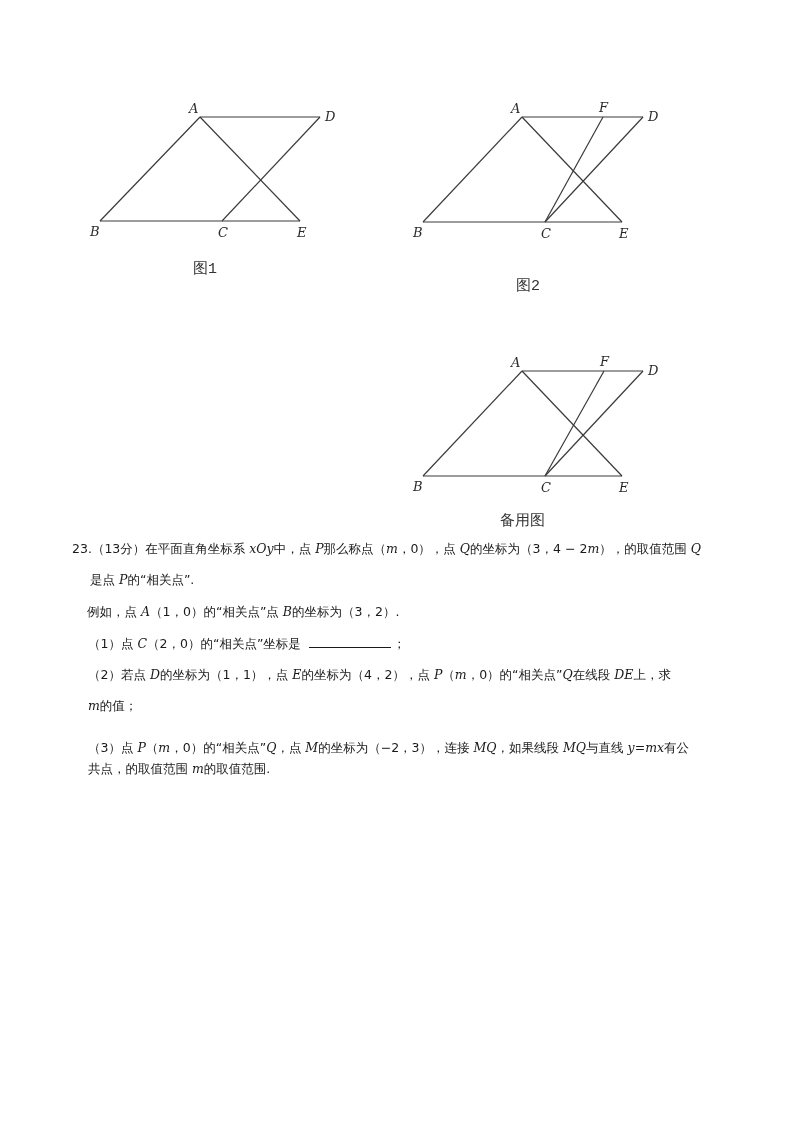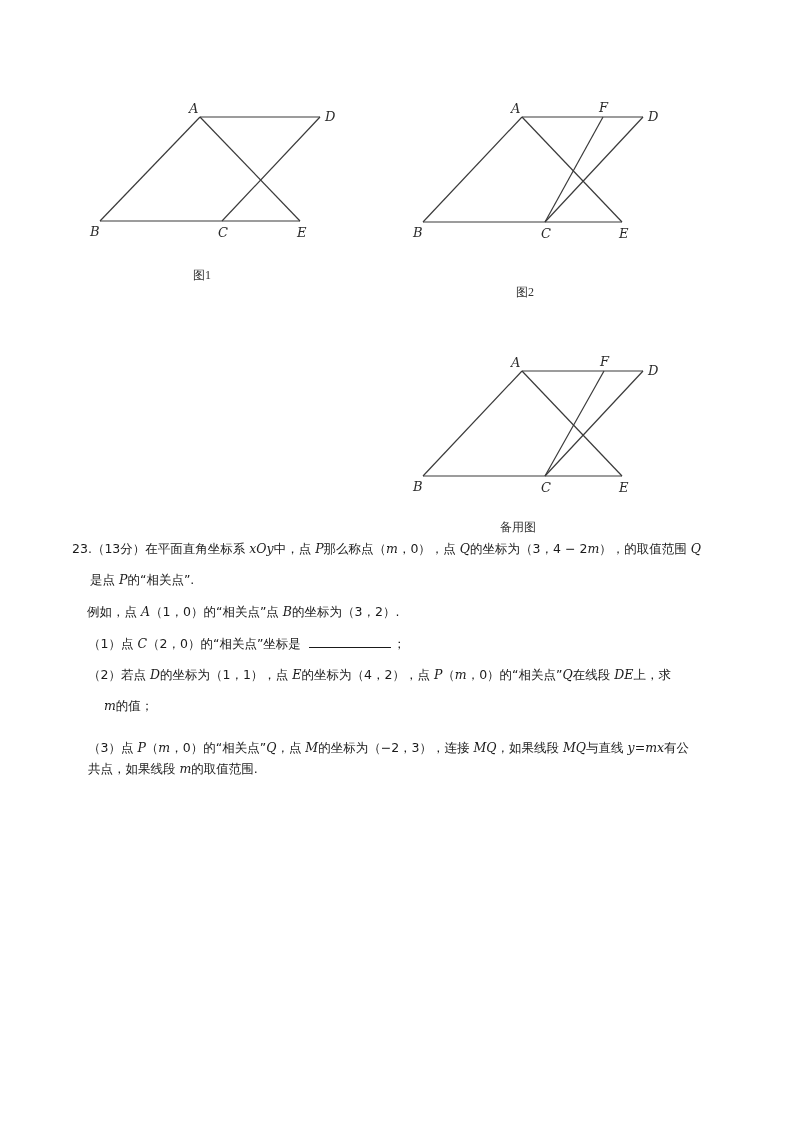--- a/index.html
+++ b/index.html
@@ -3,21 +3,21 @@
 <meta charset="utf-8">
 <style>
   html, body { margin: 0; padding: 0; background: #ffffff; }
   body { width: 794px; height: 1123px; position: relative; overflow: hidden;
          font-family: "DejaVu Sans", "Liberation Sans", sans-serif; color: #1a1a1a; }
   .fig { position: absolute; left: 0; top: 0; }
   .fig svg { display: block; }
   .txt { position: absolute; font-size: 12.5px; line-height: 16px; white-space: nowrap; color: #1a1a1a; }
   .it { font-family: "DejaVu Serif", "Liberation Serif", serif; font-style: italic; }
   .blank { display: inline-block; width: 82px; border-bottom: 1px solid #1a1a1a; height: 12px; margin: 0 2px 0 8px; vertical-align: baseline; }
-  .cap { position: absolute; font-size: 12px; color: #333; font-family: Liberation Serif, serif; margin-top: 8px; }
+  .cap { position: absolute; font-size: 15px; color: #333; font-family: Liberation Mono, monospace; }
   svg text { font-family: "DejaVu Serif", "Liberation Serif", serif; font-style: italic; font-size: 13px; fill: #2a2a2a; }
 </style>
 </head>
 <body>
 
 <div class="fig">
   <svg id="fig-svg" width="794" height="560">
       <g>
         <line x1="200" y1="117" x2="320" y2="117" stroke="#3a3a3a" stroke-width="1.2"></line>
         <line x1="200" y1="117" x2="100" y2="221" stroke="#3a3a3a" stroke-width="1.2"></line>
@@ -78,23 +78,23 @@
 </div>
 
 <div class="txt" style="left:88px; top:635px;">
   <span>（1）点 </span><span class="it">C</span><span>（2，0）的“相关点”坐标是</span><span class="blank"></span><span>；</span>
 </div>
 
 <div class="txt" style="left:88px; top:667px;">
   <span>（2）若点 </span><span class="it">D</span><span>的坐标为（1，1），点 </span><span class="it">E</span><span>的坐标为（4，2），点 </span><span class="it">P</span><span>（</span><span class="it">m</span><span>，0）的“相关点”</span><span class="it">Q</span><span>在线段 </span><span class="it">DE</span><span>上，求</span>
 </div>
 
-<div class="txt" style="left:88px; top:698px;margin-left:16px;">
+<div class="txt" style="left:88px; top:698px;">
   <span class="it">m</span><span>的值；</span>
 </div>
 
 <div class="txt" style="left:88px; top:740px;">
   <span>（3）点 </span><span class="it">P</span><span>（</span><span class="it">m</span><span>，0）的“相关点”</span><span class="it">Q</span><span>，点 </span><span class="it">M</span><span>的坐标为（−2，3），连接 </span><span class="it">MQ</span><span>，如果线段 </span><span class="it">MQ</span><span>与直线 </span><span class="it">y=mx</span><span>有公</span>
 </div>
 
 <div class="txt" style="left:88px; top:761px;">
-  <span>共点，如果线段 </span><span class="it">m</span><span>的取值范围.</span>
+  <span>共点，的取值范围 </span><span class="it">m</span><span>的取值范围.</span>
 </div>
 
 </body></html>

